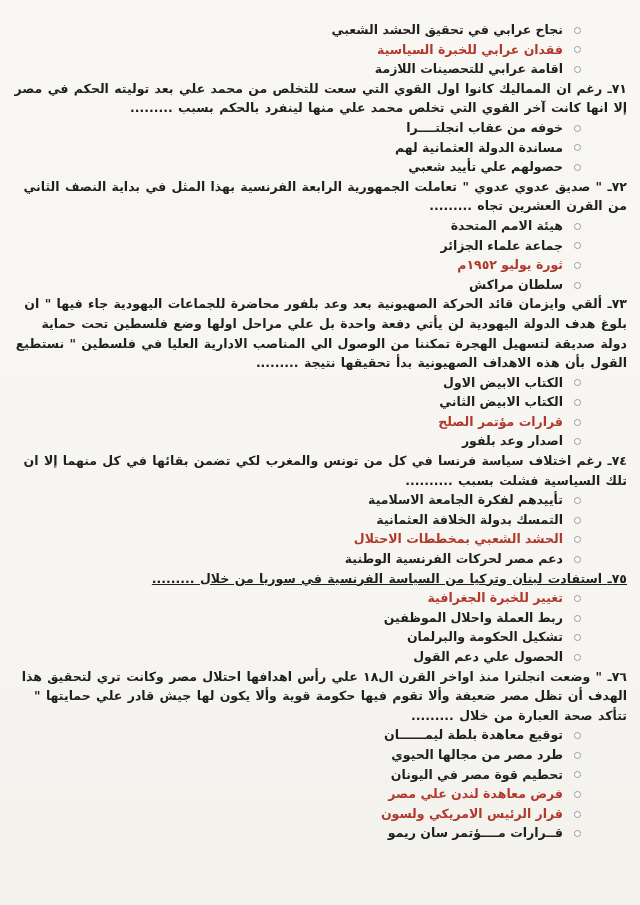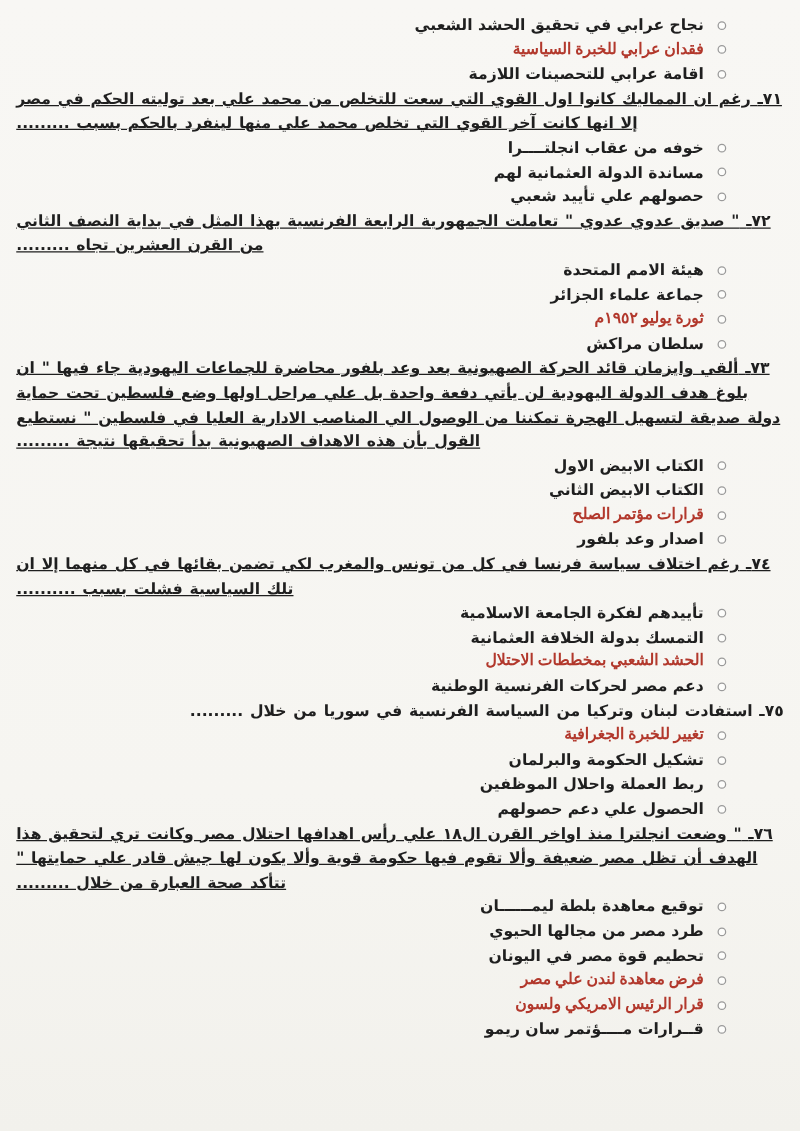--- a/index.html
+++ b/index.html
@@ -14,31 +14,31 @@
     width:640px;height:905px;
     background:var(--page-bg);
     color:var(--ink);
     font-family:"DejaVu Sans", sans-serif;
     font-weight:bold;
     overflow:hidden;
     direction:rtl;
   }
   .page{
     width:640px;height:905px;
-    padding:10px 13px 0 13px;
+    padding:20px 13px 0 13px;
     background:linear-gradient(180deg,#f8f7f4 0%,#f6f5f1 70%,#f2f1ec 100%);
   }
   .question-text{
     margin:0;
     font-size:12.5px;
     line-height:19.6px;
     word-spacing:1px;
   }
-  .question-text.centered{text-align:left;text-decoration:underline;}
-  .question-text.right-aligned{text-align:right;}
+  .question-text.centered{text-align:right;}
+  .question-text.right-aligned{text-align:right;text-decoration:underline;}
   .q-num{white-space:nowrap;}
   ul.options{
     list-style:none;
     margin:0;
     padding:0 46px 0 0;
   }
   li.option{
     display:flex;
     align-items:center;
     gap:11px;
@@ -49,21 +49,21 @@
     border:1.5px solid var(--radio-ring);
     border-radius:50%;
     background:#fdfdfb;
     flex:0 0 auto;
     margin-top:1px;
   }
   .option-label{
     font-size:12.5px;
     line-height:19.6px;
   }
-  li.option.correct .option-label{color:var(--correct);font-family:Liberation Serif, serif;}
+  li.option.correct .option-label{color:var(--correct);}
   section.question{margin:0;}
 </style>
 </head>
 <body>
 
 <div class="page">
   <ul class="options" id="orphan-options">
       <li class="option">
     <span class="radio"></span>
     <span class="option-label">نجاح عرابي في تحقيق الحشد الشعبي</span>
@@ -160,29 +160,29 @@
   </section>
       <section class="question">
     <p class="question-text right-aligned"><span class="q-num">٧٥ـ</span> <span class="q-body">استفادت لبنان وتركيا من السياسة الفرنسية في سوريا من خلال .........</span></p>
     <ul class="options">
           <li class="option correct">
     <span class="radio"></span>
     <span class="option-label">تغيير للخبرة الجغرافية</span>
   </li>
           <li class="option">
     <span class="radio"></span>
+    <span class="option-label">ربط العملة واحلال الموظفين</span>
+  </li>
+          <li class="option">
+    <span class="radio"></span>
     <span class="option-label">تشكيل الحكومة والبرلمان</span>
   </li>
           <li class="option">
     <span class="radio"></span>
-    <span class="option-label">ربط العملة واحلال الموظفين</span>
-  </li>
-          <li class="option">
-    <span class="radio"></span>
-    <span class="option-label">الحصول علي دعم حصولهم</span>
+    <span class="option-label">الحصول علي دعم القول</span>
   </li>
         </ul>
   </section>
       <section class="question">
     <p class="question-text centered"><span class="q-num">٧٦ـ</span> <span class="q-body">" وضعت انجلترا منذ اواخر القرن ال١٨ علي رأس اهدافها احتلال مصر وكانت تري لتحقيق هذا الهدف أن تظل مصر ضعيفة وألا تقوم فيها حكومة قوية وألا يكون لها جيش قادر علي حمايتها " تتأكد صحة العبارة من خلال .........</span></p>
     <ul class="options">
           <li class="option">
     <span class="radio"></span>
     <span class="option-label">توقيع معاهدة بلطة ليمــــــان</span>
   </li>

